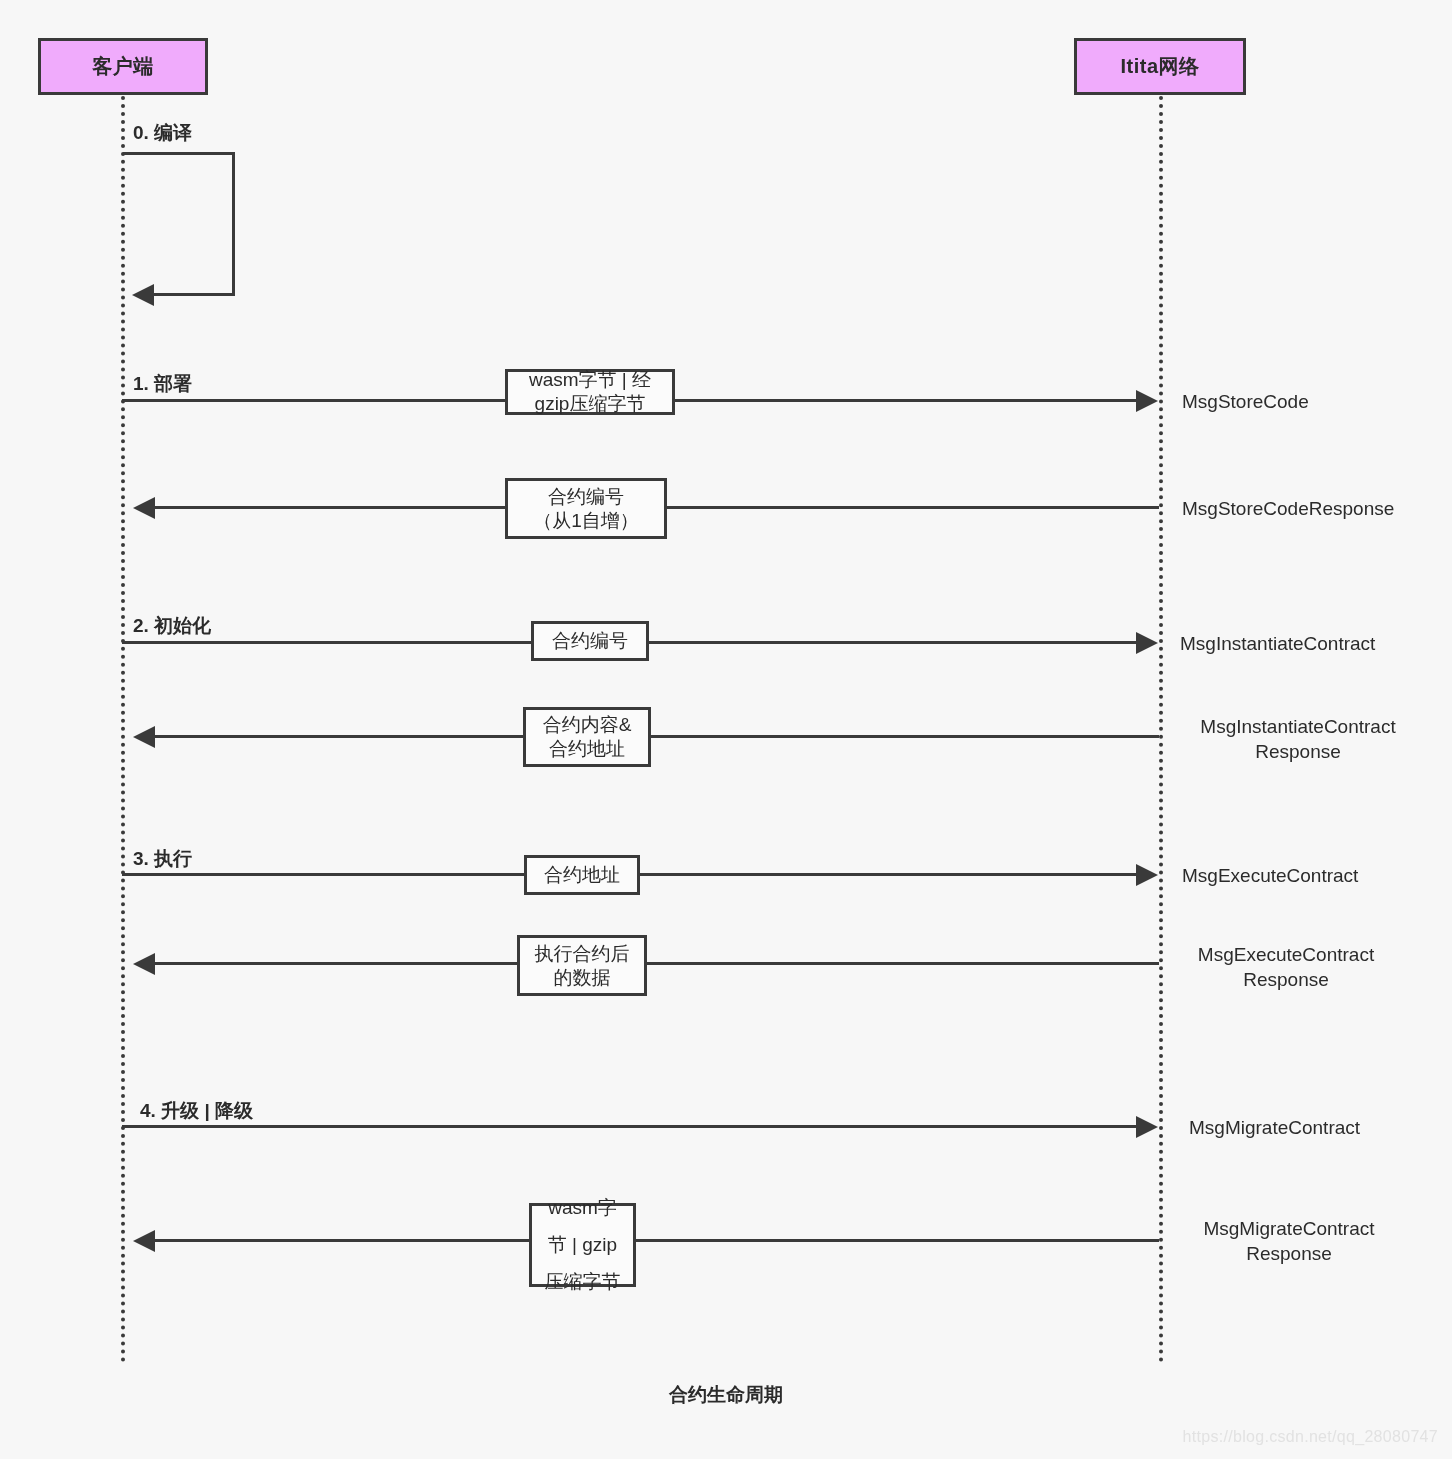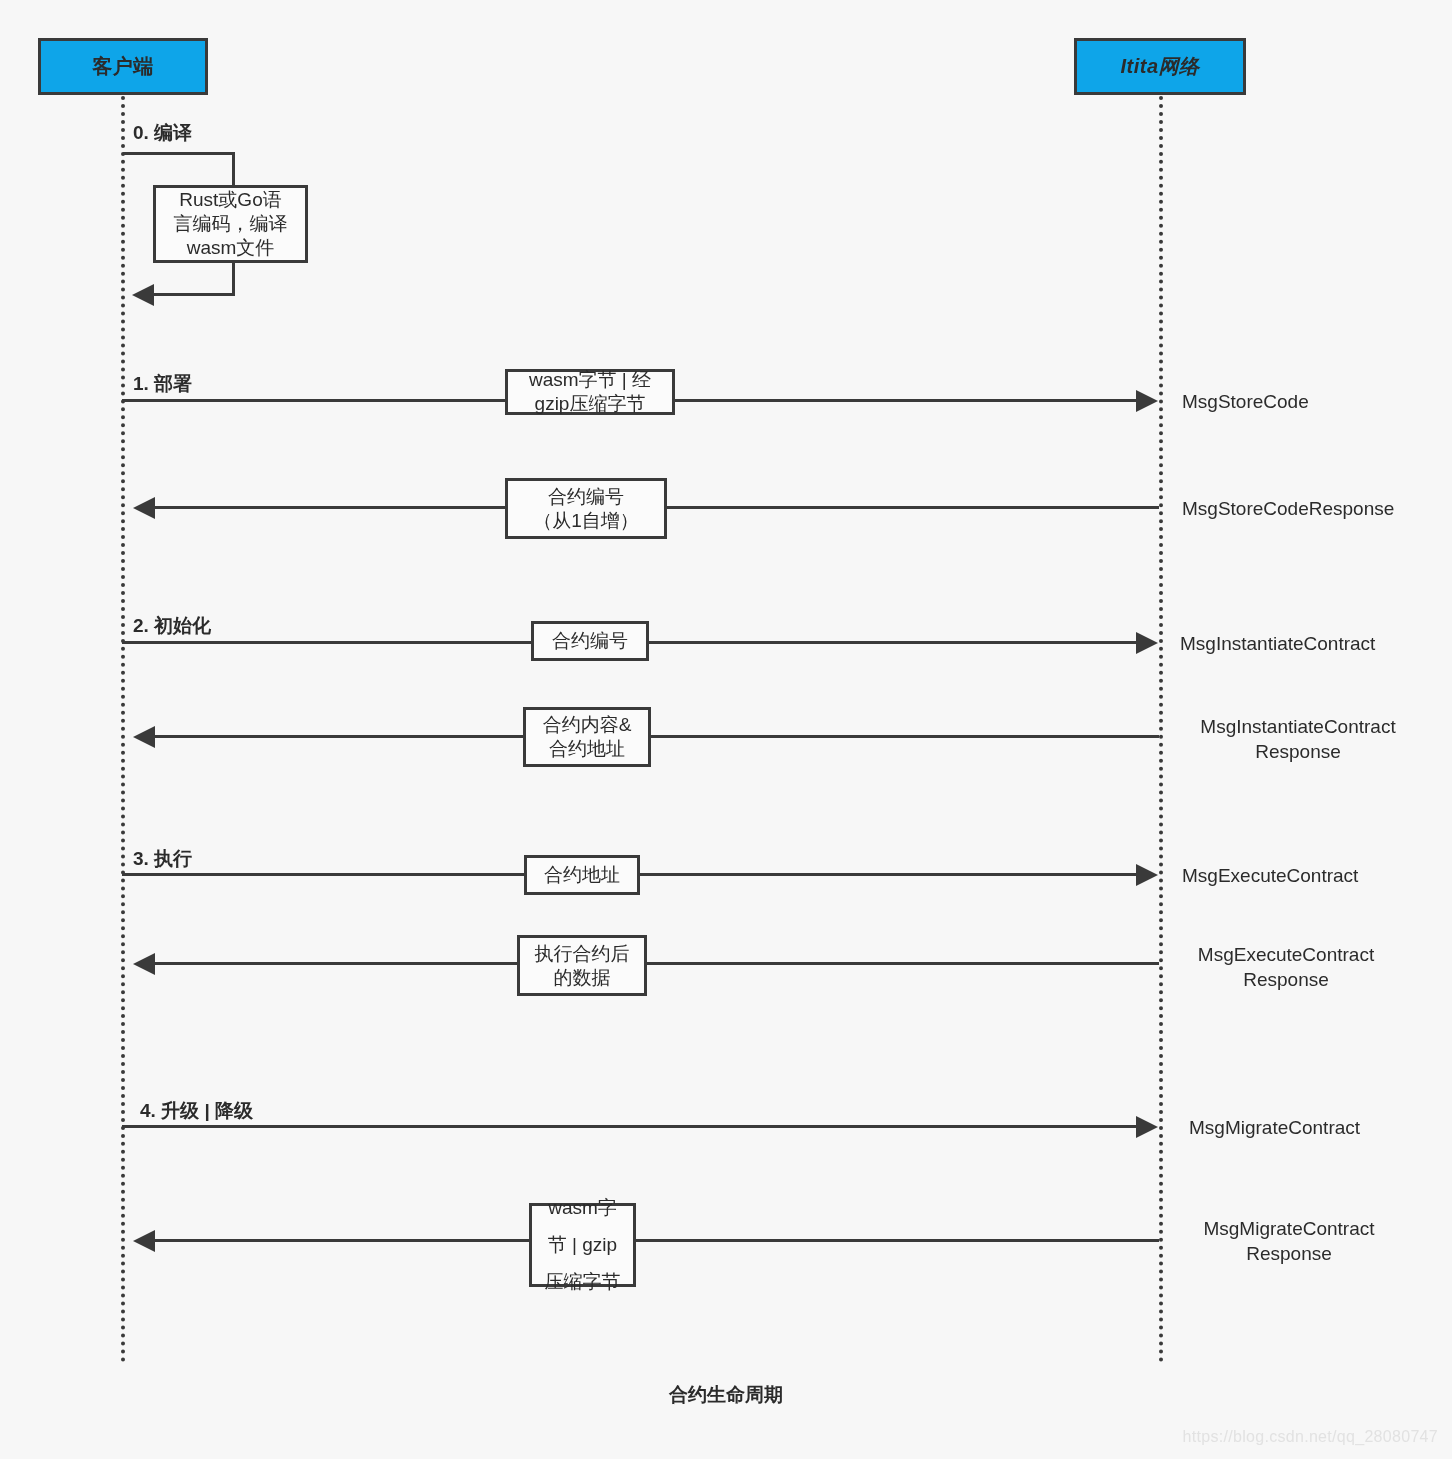--- a/index.html
+++ b/index.html
@@ -11,29 +11,29 @@
     color:#2b2b2b;
     position:relative;
     overflow:hidden;
   }
   #canvas{position:absolute;left:0;top:0;width:1452px;height:1459px;}
 
   
   .participant{
     position:absolute;
     border:3px solid #3a3a3a;
-    background:#0ea5e9;
+    background:#f0abfc;
     display:flex;align-items:center;justify-content:center;
     font-weight:bold;
     font-size:20px;
     letter-spacing:.5px;
     box-sizing:border-box;
   }
   #p-client{left:38px;top:38px;width:170px;height:57px;}
-  #p-network{left:1074px;top:38px;width:172px;height:57px;font-style:italic;}
+  #p-network{left:1074px;top:38px;width:172px;height:57px;}
 
   
   .lifeline{
     position:absolute;
     width:0;
     border-left:4px dotted #3a3a3a;
   }
   #ll-client{left:121px;top:96px;height:1267px;}
   #ll-network{left:1159px;top:96px;height:1267px;}
 
@@ -123,25 +123,20 @@
 
   <div class="step-label" style="left:133px;top:120px;">0. 编译</div>
 
   <div class="self-seg" style="left:123px;top:152px;width:112px;height:3px;"></div>
 
   <div class="self-seg" style="left:232px;top:152px;width:3px;height:144px;"></div>
 
   <div class="self-seg" style="left:140px;top:293px;width:95px;height:3px;"></div>
   <div class="arrow-head left" style="left:132px;top:284px;"></div>
 
-  <div class="note" style="left:153px;top:185px;width:155px;height:78px;">
-    <span>Rust或Go语</span>
-    <span>言编码，编译</span>
-    <span>wasm文件</span>
-  </div>
 
   <div class="step-label" style="left:133px;top:371px;">1. 部署</div>
   <div class="arrow-line" style="left:122px;top:399px;width:1015px;"></div>
   <div class="arrow-head right" style="left:1136px;top:390px;"></div>
   <div class="note" style="left:505px;top:369px;width:170px;height:46px;">
     <span>wasm字节 | 经</span>
     <span>gzip压缩字节</span>
   </div>
   <div class="msg-name" style="left:1182px;top:390px;">MsgStoreCode</div>
 

